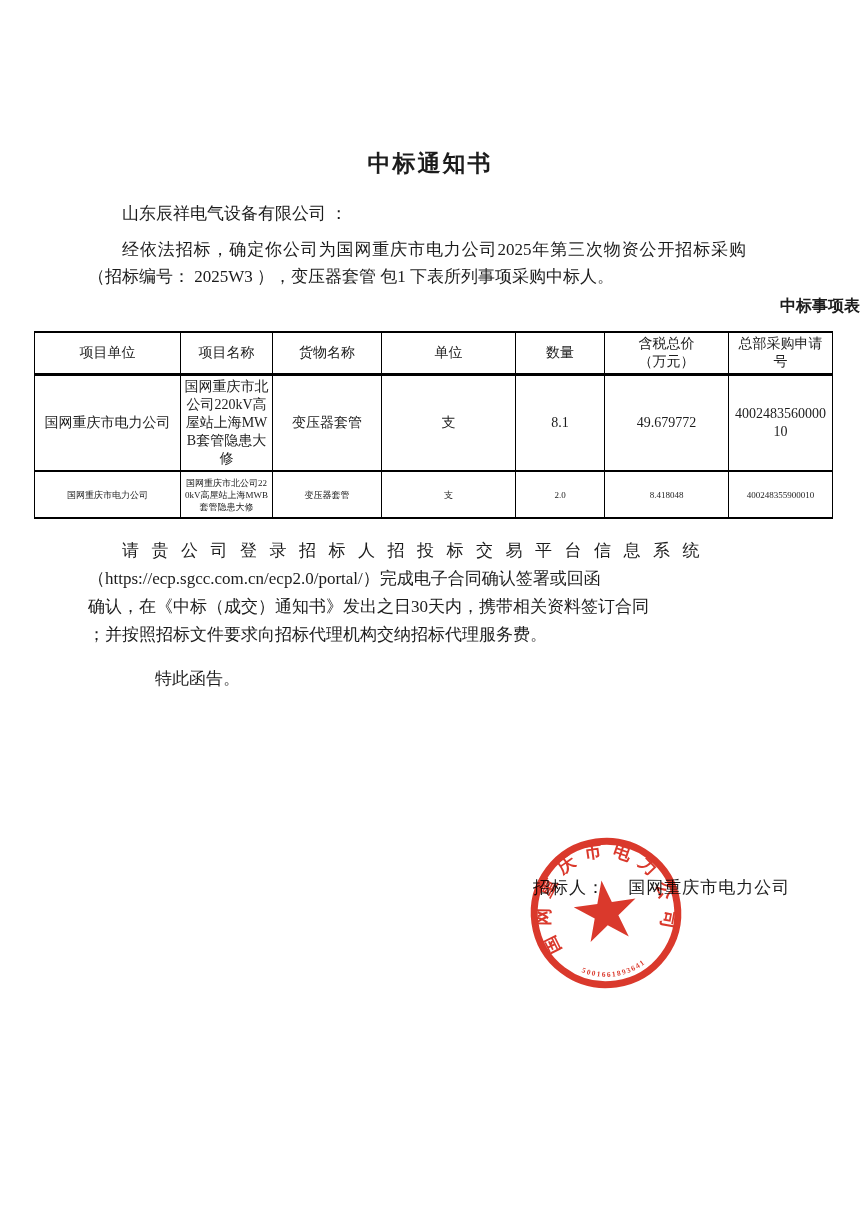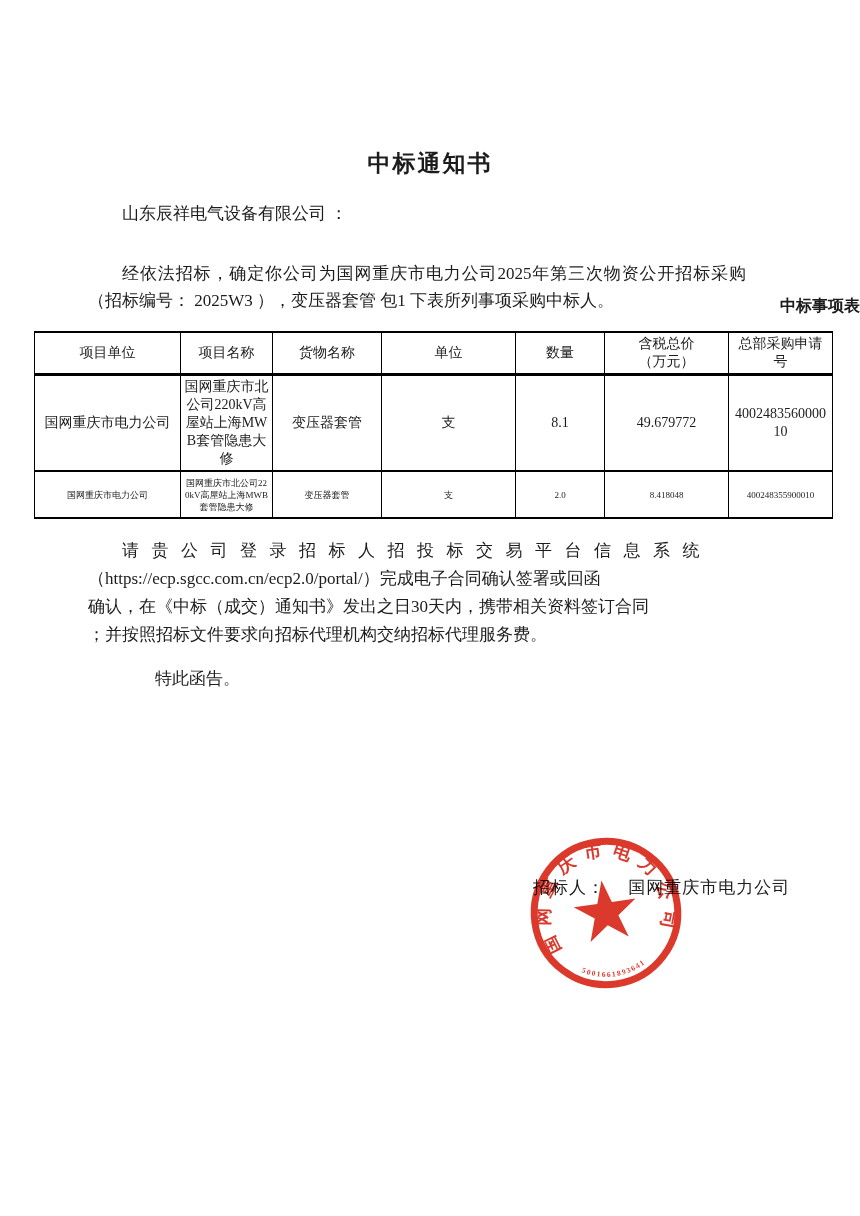--- a/index.html
+++ b/index.html
@@ -35,21 +35,21 @@
   }
   .para1 {
     position: absolute;
     top: 236px;
     left: 88px;
     width: 658px;
     font-size: 17px;
     line-height: 27px;
     text-align: justify;
   }
-  .para1 .line.indent { text-indent: 2em; margin-top: 24px; }
+  .para1 .line.indent { text-indent: 2em; }
   .table-caption {
     position: absolute;
     top: 296px;
     left: 0;
     width: 100%;
     text-align: right;
     font-size: 16px;
     font-weight: bold;
   }
   table.award {

